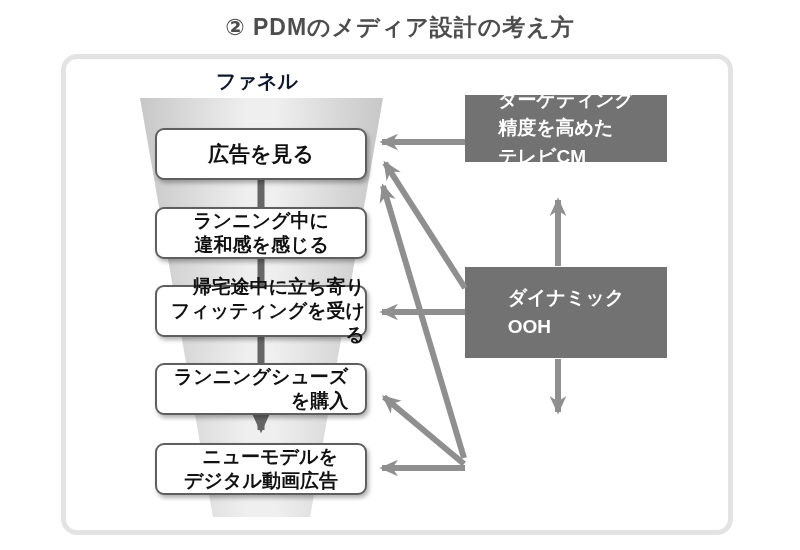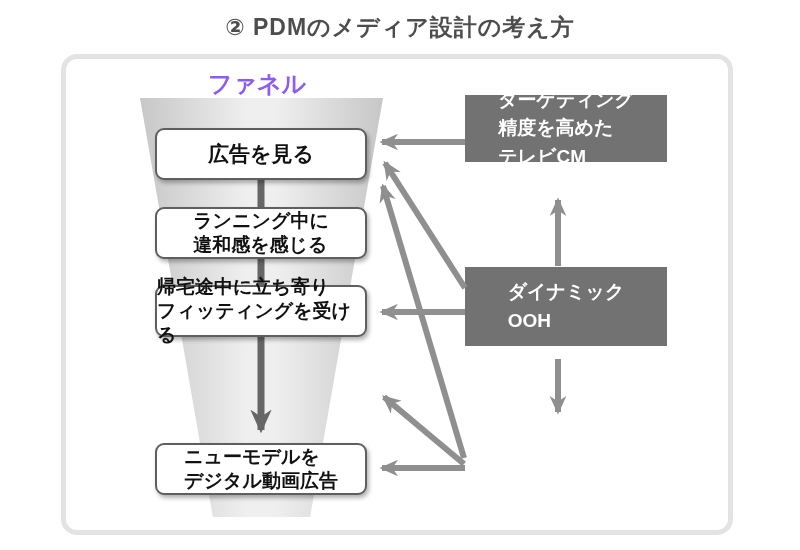--- a/index.html
+++ b/index.html
@@ -10,36 +10,36 @@
   .title{
     position:absolute;top:12px;left:0;width:800px;text-align:center;
     font-size:23px;font-weight:bold;color:#4d4d4d;letter-spacing:1px;
   }
   .panel{
     position:absolute;left:61px;top:54px;width:662px;height:471px;
     border:5px solid #e3e3e3;border-radius:16px;background:#fff;
   }
   .funnel-label{
     position:absolute;left:152px;top:68px;width:210px;text-align:center;
-    font-size:24px;font-weight:bold;color:#8b5cf6;
+    font-size:20px;font-weight:bold;color:#0f172a;
   }
   .funnel-shape{
     position:absolute;left:140px;top:98px;width:243px;height:419px;
     background:linear-gradient(90deg,#c7c7c7 0%,#efefef 44%,#efefef 56%,#c7c7c7 100%);
     clip-path:polygon(0 0,100% 0,70% 100%,30% 100%);
     z-index:1;
   }
   svg.layer{position:absolute;left:0;top:0;z-index:2;}
   svg.layer.front{z-index:4;}
   .stage-box{
     position:absolute;left:155px;width:212px;height:52px;z-index:3;
     background:#fff;border:2px solid #5f5f5f;border-radius:9px;
     box-shadow:2px 3px 4px rgba(0,0,0,0.3);
     display:flex;align-items:center;justify-content:center;
-    font-size:19px;font-weight:bold;color:#111;text-align:left;
+    font-size:19px;font-weight:bold;color:#111;text-align:right;
     white-space:pre-line;line-height:1.25;box-sizing:border-box;
   }
   .stage-box.single{font-size:21px;}
   .media-box{
     position:absolute;left:465px;width:202px;z-index:3;background:#727272;
     display:flex;align-items:center;justify-content:center;box-sizing:border-box;
   }
   .media-box .txt{
     color:#fff;font-size:19px;font-weight:bold;text-align:left;
     white-space:pre-line;line-height:1.5;
@@ -65,29 +65,31 @@
       </marker>
     </defs>
     <line x1="261" y1="152" x2="261" y2="430" stroke="#666666" stroke-width="7" marker-end="url(#headDark)"></line>
   </svg>
 
   <div class="stage-box single" style="top:128px;">広告を見る</div>
   <div class="stage-box" style="top:285px;">帰宅途中に立ち寄り
 フィッティングを受ける</div>
   <div class="stage-box" style="top:207px;">ランニング中に
 違和感を感じる</div>
+  <div class="stage-box" style="top:363px;">ランニングシューズ
+を購入</div>
   <div class="stage-box" style="top:443px;">ニューモデルを
 デジタル動画広告</div>
 
   <div class="media-box" style="top:95px;height:67px;">
     <span class="txt">ターゲティング
 精度を高めた
 テレビCM</span>
   </div>
-  <div class="media-box" style="top:267px;height:79px;">
+  <div class="media-box" style="top:267px;height:91px;">
     <span class="txt">ダイナミック
 OOH</span>
   </div>
 
   <svg class="layer front" width="800" height="550">
     <defs>
       <marker id="headGray" viewBox="0 0 10 10" refX="8.6" refY="5" markerWidth="3.1" markerHeight="3.1" orient="auto">
         <path d="M0,0.5 L10,5 L0,9.5 L3,5 Z" fill="#8f8f8f"></path>
       </marker>
     </defs>

